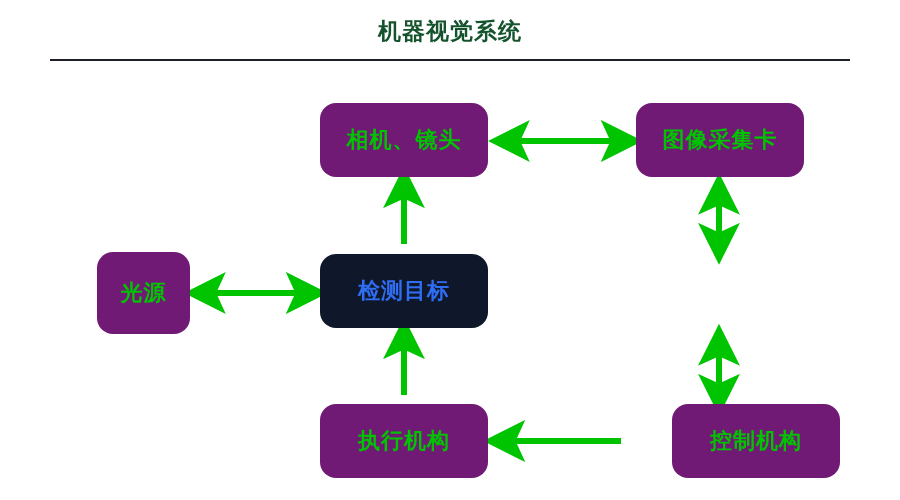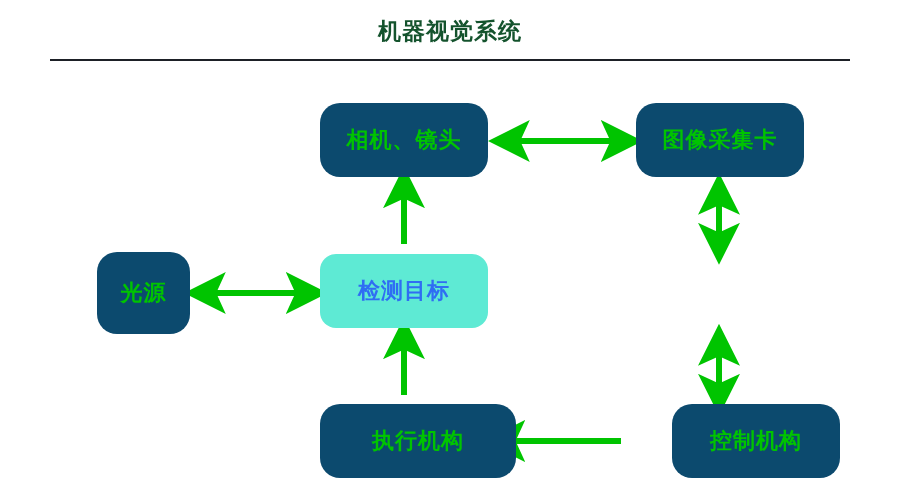--- a/index.html
+++ b/index.html
@@ -66,34 +66,33 @@
     display: flex;
     align-items: center;
     justify-content: center;
     font-size: 22px;
     font-weight: bold;
     letter-spacing: 1px;
     text-align: center;
     white-space: nowrap;
   }
   .node-green {
-    background: #0c4a6e;
+    background: #701a75;
     color: #00c400;
-    border-radius: 20px;
   }
   .node-blue {
-    background: #5eead4;
+    background: #0f172a;
     color: #2f6df3;
   }
 
   .node-camera      { left: 320px; top: 103px; width: 168px; height: 74px; }
   .node-framegrabber{ left: 636px; top: 103px; width: 168px; height: 74px; }
   .node-target      { left: 320px; top: 254px; width: 168px; height: 74px; }
   .node-imgproc     { left: 636px; top: 254px; width: 168px; height: 74px; }
-  .node-actuator    { left: 320px; top: 404px; width: 196px; height: 74px; }
+  .node-actuator    { left: 320px; top: 404px; width: 168px; height: 74px; }
   .node-controller  { left: 636px; top: 404px; width: 168px; height: 74px; margin-left: 36px; }
   .node-lightsource { left: 97px;  top: 252px; width: 93px;  height: 82px; font-size: 22px; }
 </style>
 </head>
 <body>
 
 <div class="page">
 
   <div class="page-title">机器视觉系统</div>
 

